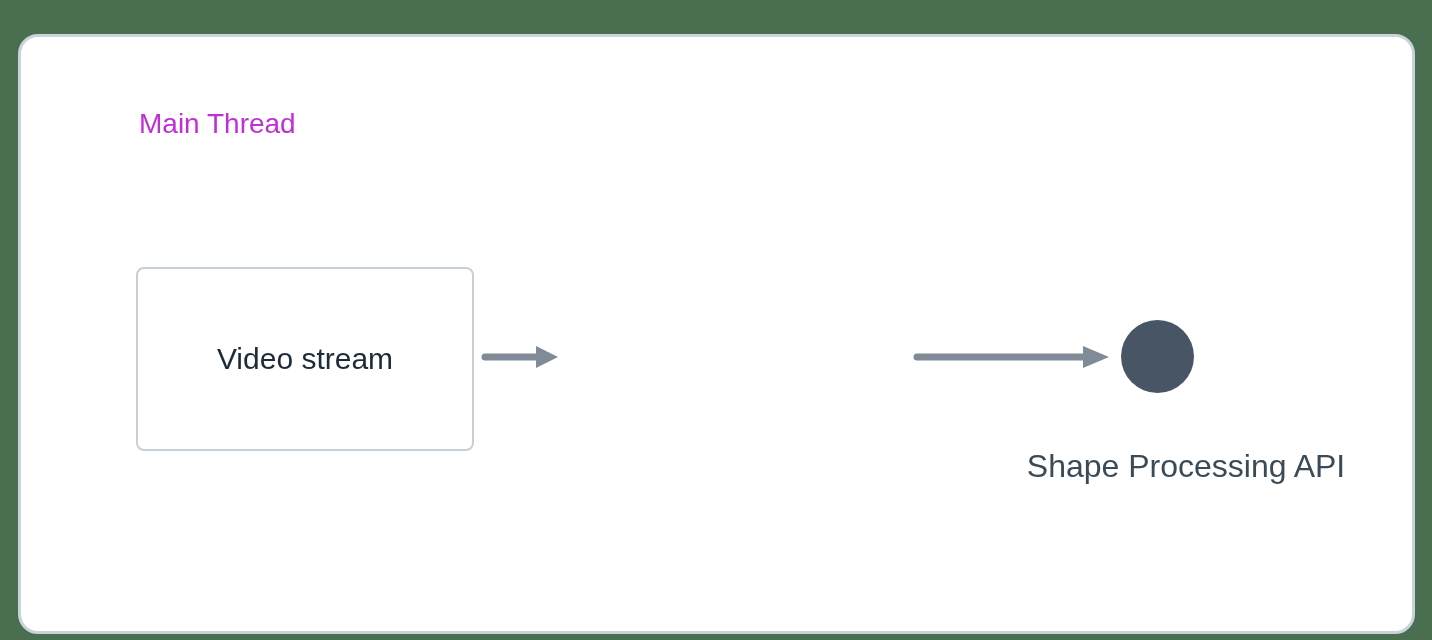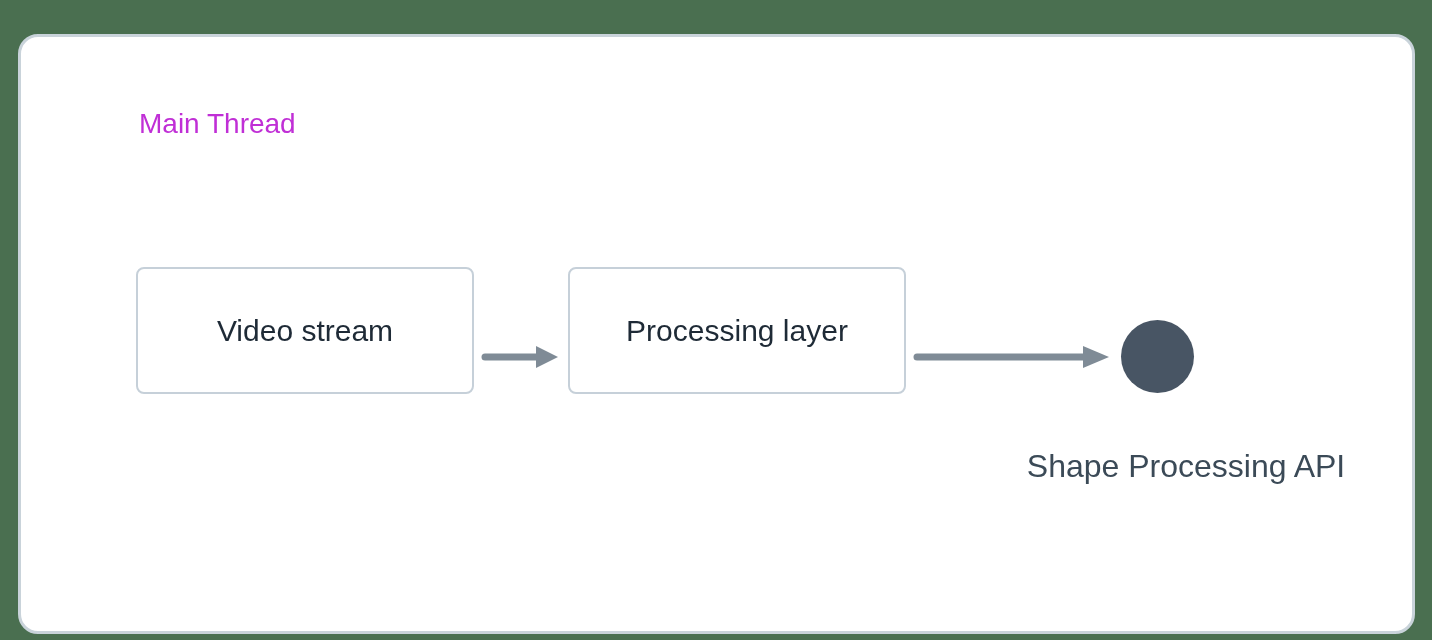--- a/index.html
+++ b/index.html
@@ -40,21 +40,21 @@
     left: 118px;
     top: 72px;
     font-size: 28px;
     line-height: 1.1;
     color: var(--thread-label, #c02fd6);
     white-space: nowrap;
   }
   .node {
     position: absolute;
     top: 230px;
-    height: 127px;
+    height: 184px;
     background: var(--panel-bg, #ffffff);
     border: 2px solid var(--node-border, #c6d0d9);
     border-radius: 8px;
     display: flex;
     align-items: center;
     justify-content: center;
   }
   .node-video { left: 115px; width: 338px; }
   .node-processing { left: 547px; width: 338px; }
   .node-label {
@@ -98,23 +98,20 @@
 
   <div class="node node-video">
     <span class="node-label">Video stream</span>
   </div>
 
   <svg class="arrow arrow-1" viewBox="0 0 80 28" aria-hidden="true">
     <line x1="4" y1="14" x2="56" y2="14" stroke="currentColor" stroke-width="7" stroke-linecap="round"></line>
     <polygon points="55,3 77,14 55,25" fill="currentColor"></polygon>
   </svg>
 
-  <div class="node node-processing">
-    <span class="node-label">Processing layer</span>
-  </div>
 
   <svg class="arrow arrow-2" viewBox="0 0 200 28" aria-hidden="true">
     <line x1="4" y1="14" x2="172" y2="14" stroke="currentColor" stroke-width="7" stroke-linecap="round"></line>
     <polygon points="170,3 196,14 170,25" fill="currentColor"></polygon>
   </svg>
 
   <div class="api-circle"></div>
 
   <div class="api-label">Shape Processing API</div>
 </div>

